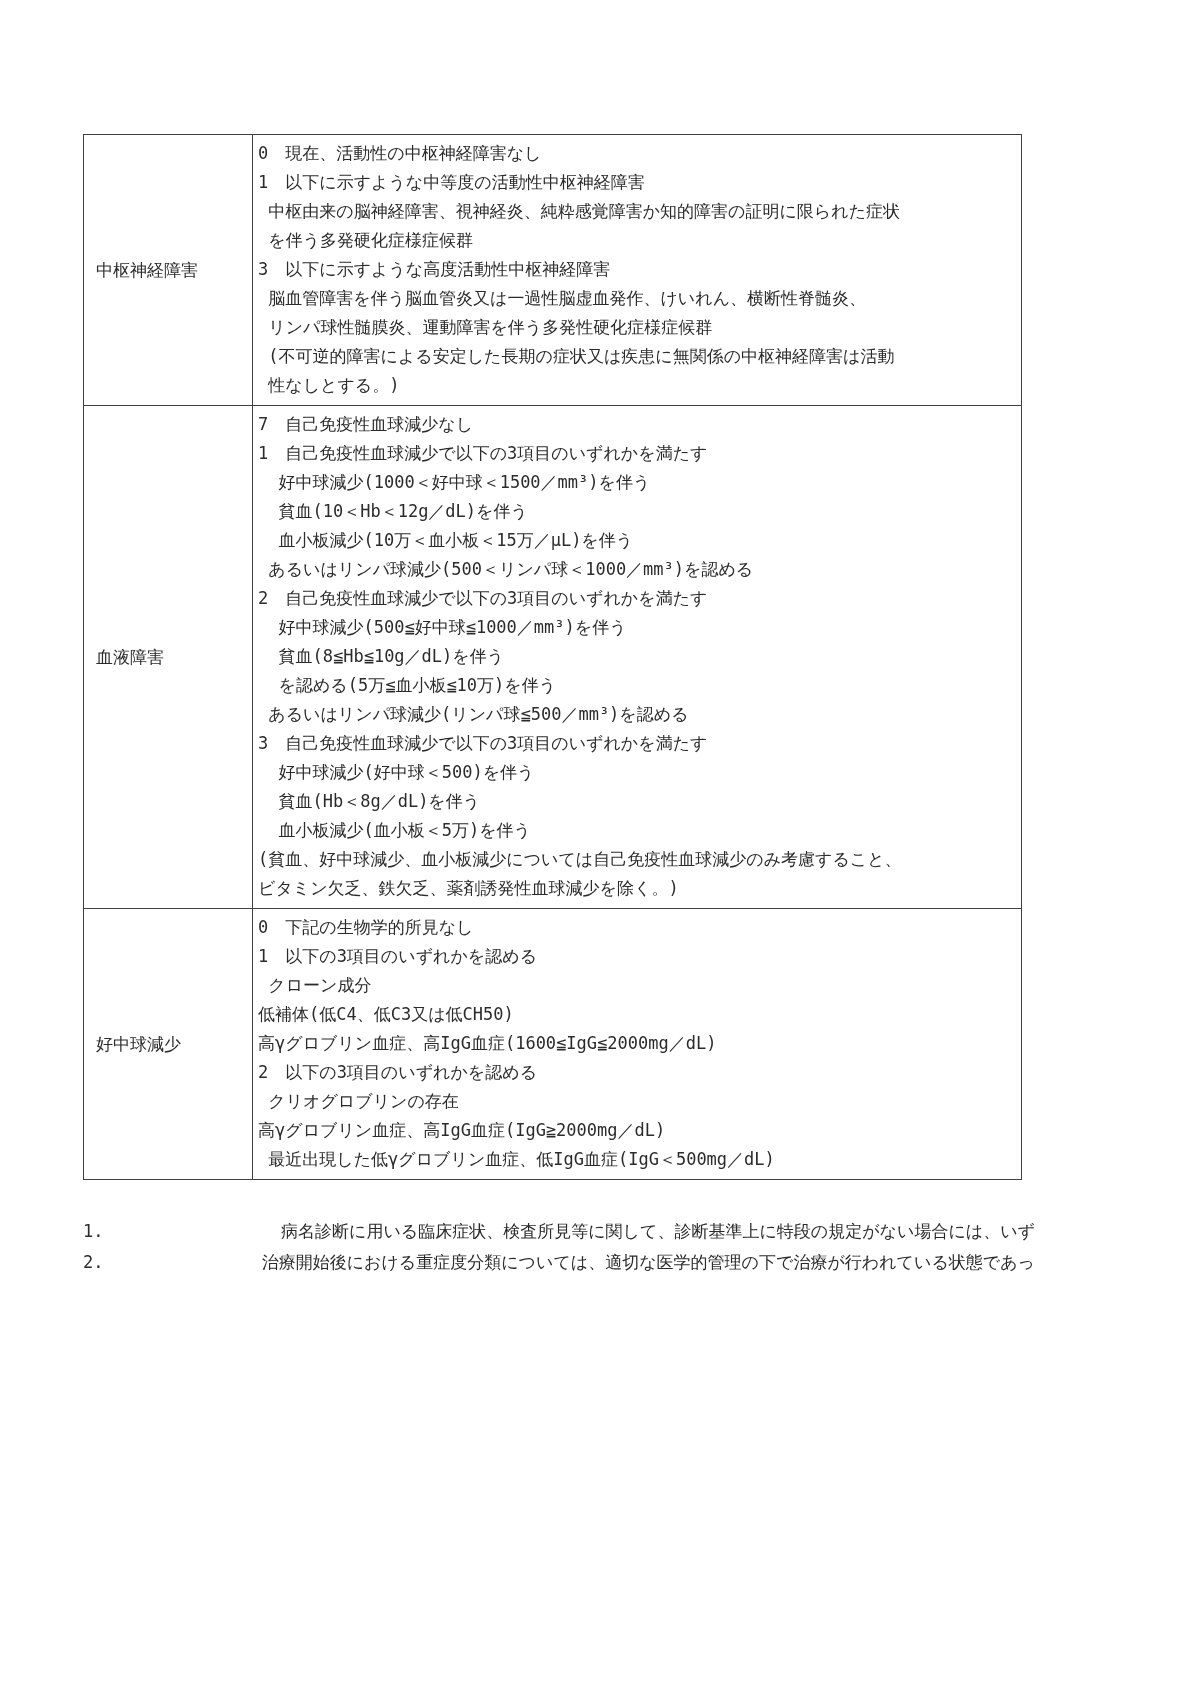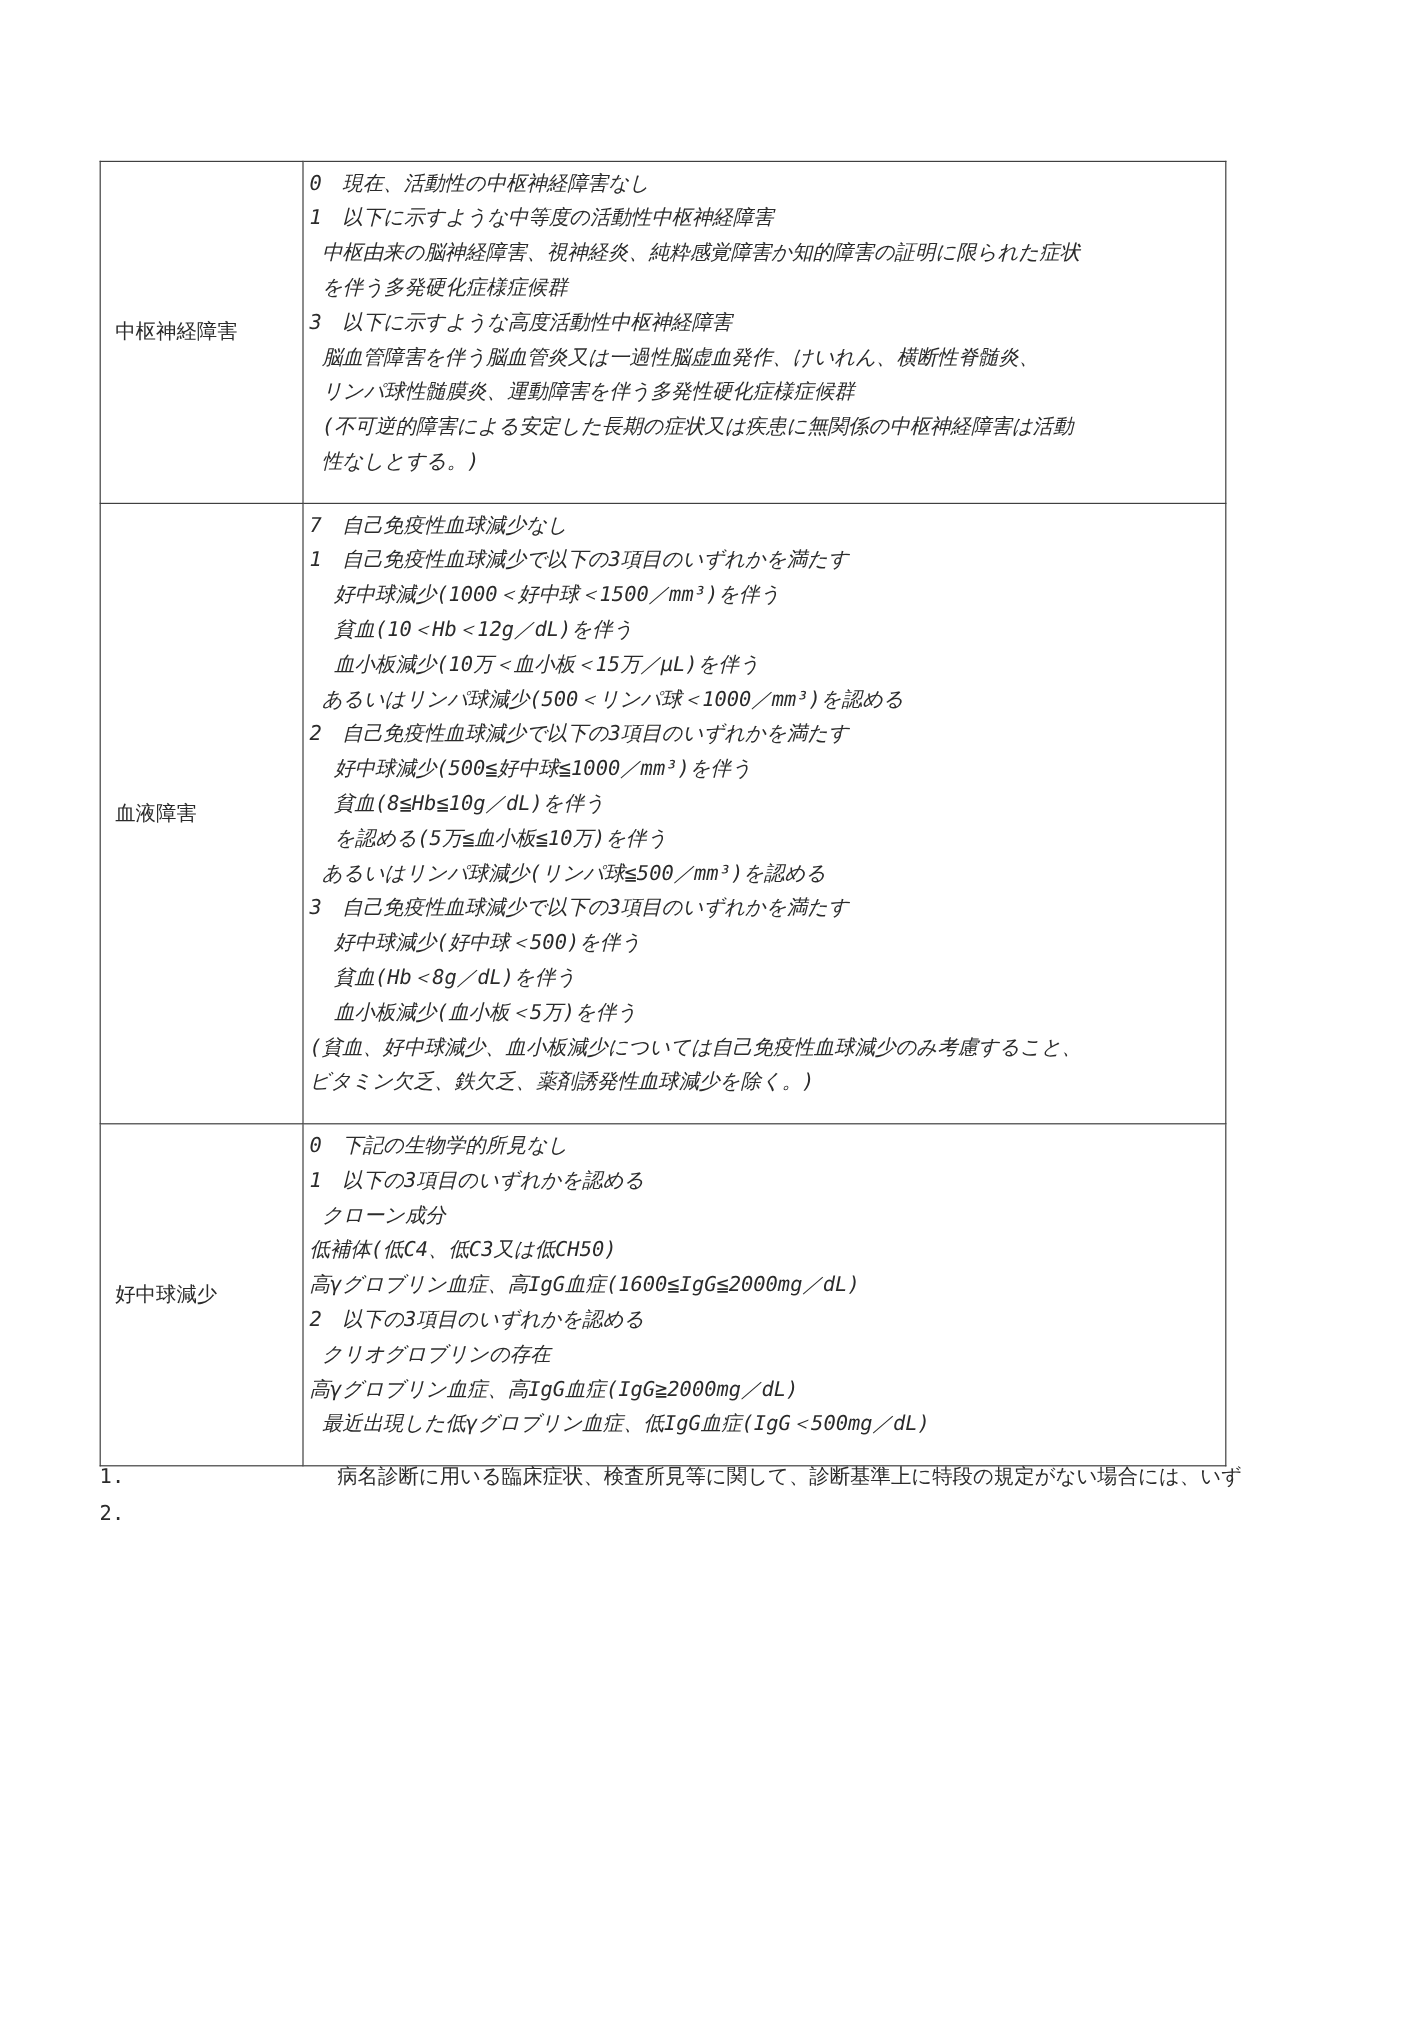--- a/index.html
+++ b/index.html
@@ -7,21 +7,21 @@
     width:1181px;height:1695px;background:#ffffff;color:#2b2b2b;
     font-family:"DejaVu Sans Mono","DejaVu Sans",monospace;
   }
   .page{position:relative;width:1181px;height:1695px;overflow:hidden;background:#ffffff;}
   table.criteria{
     position:absolute;left:83px;top:134px;width:939px;
     border-collapse:collapse;table-layout:fixed;
   }
   table.criteria td{border:1px solid #404040;vertical-align:middle;}
   td.hdr{width:150px;padding:4px 6px 4px 12px;font-size:17px;line-height:29px;}
-  td.body{padding:4px 6px 19px 5px;font-style:italic;}
+  td.body{padding:4px 6px 5px 5px;}
   .ln{font-size:17px;line-height:29px;white-space:pre-wrap;}
   .notes{position:absolute;left:83px;top:1216px;width:952px;font-size:17px;line-height:31px;}
   .notes-title{margin-bottom:5px;white-space:pre-wrap;}
   .note-item{display:flex;align-items:flex-start;}
   .note-num{flex:0 0 30px;}
   .note-lines{flex:1;text-align:right;}
   .nln{white-space:pre-wrap;}
 </style>
 </head>
 <body>
@@ -88,17 +88,18 @@
     <div class="note-item">
       <div class="note-num">1.</div>
       <div class="note-lines">
         <div class="nln">病名診断に用いる臨床症状、検査所見等に関して、診断基準上に特段の規定がない場合には、いず</div>
       </div>
     </div>
 
     <div class="note-item">
       <div class="note-num">2.</div>
       <div class="note-lines">
+        <div class="nln">治療開始後における重症度分類については、適切な医学的管理の下で治療が行われている状態であっ</div>
       </div>
     </div>
   </div>
 
 </div>
 
 </body></html>

